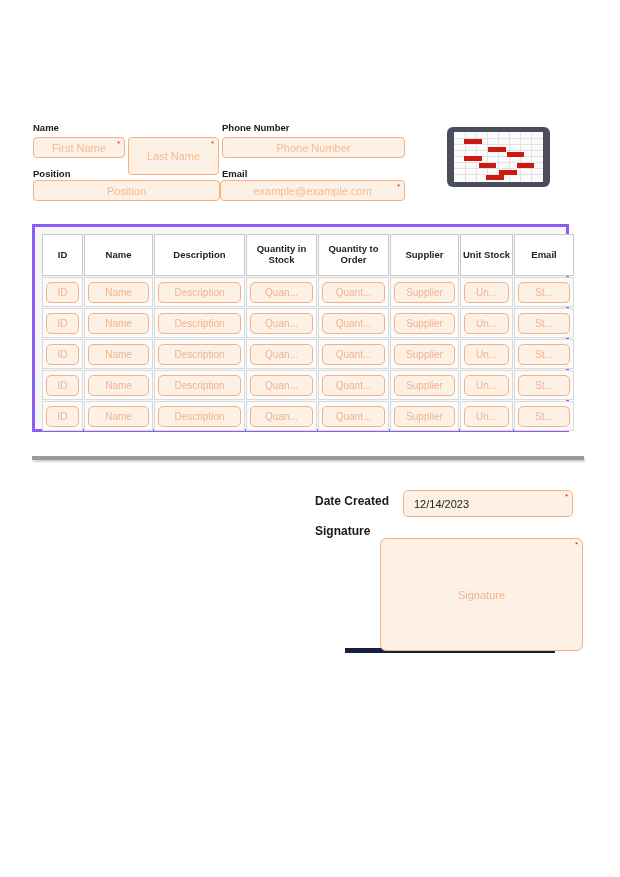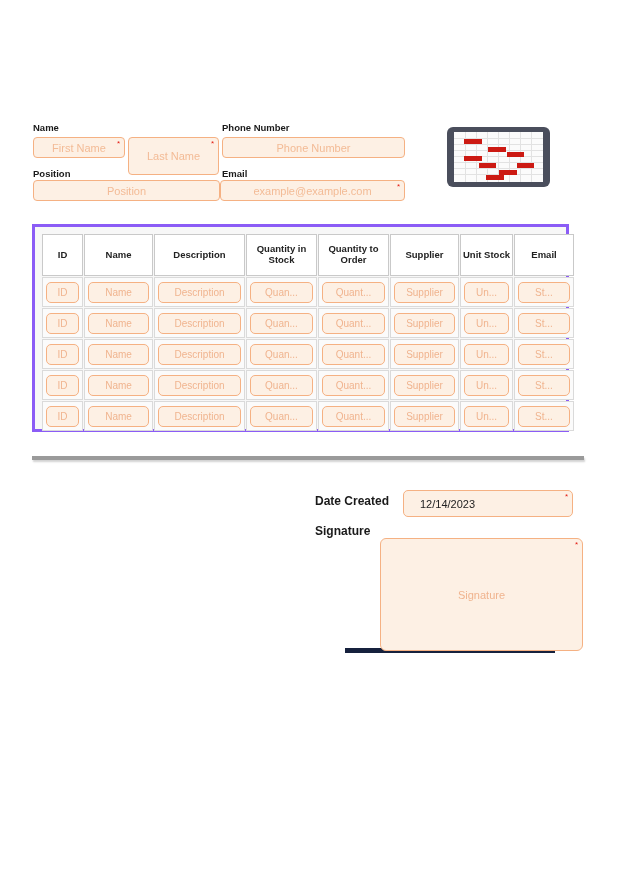--- a/index.html
+++ b/index.html
@@ -196,21 +196,21 @@
   }
   .date-fld {
     position: absolute;
     left: 403px; top: 490px;
     width: 170px; height: 27px;
     background: #fdf0e4;
     border: 1px solid #f5b183;
     border-radius: 5px;
     display: flex;
     align-items: center;
-    padding-left: 16px;
+    padding-left: 10px;
     color: #222;
     font-size: 11px;
   }
   .sig-shadow {
     position: absolute;
     left: 345px; top: 648px;
     width: 210px; height: 5px;
     background: #16213d;
   }
   .sig-fld {

